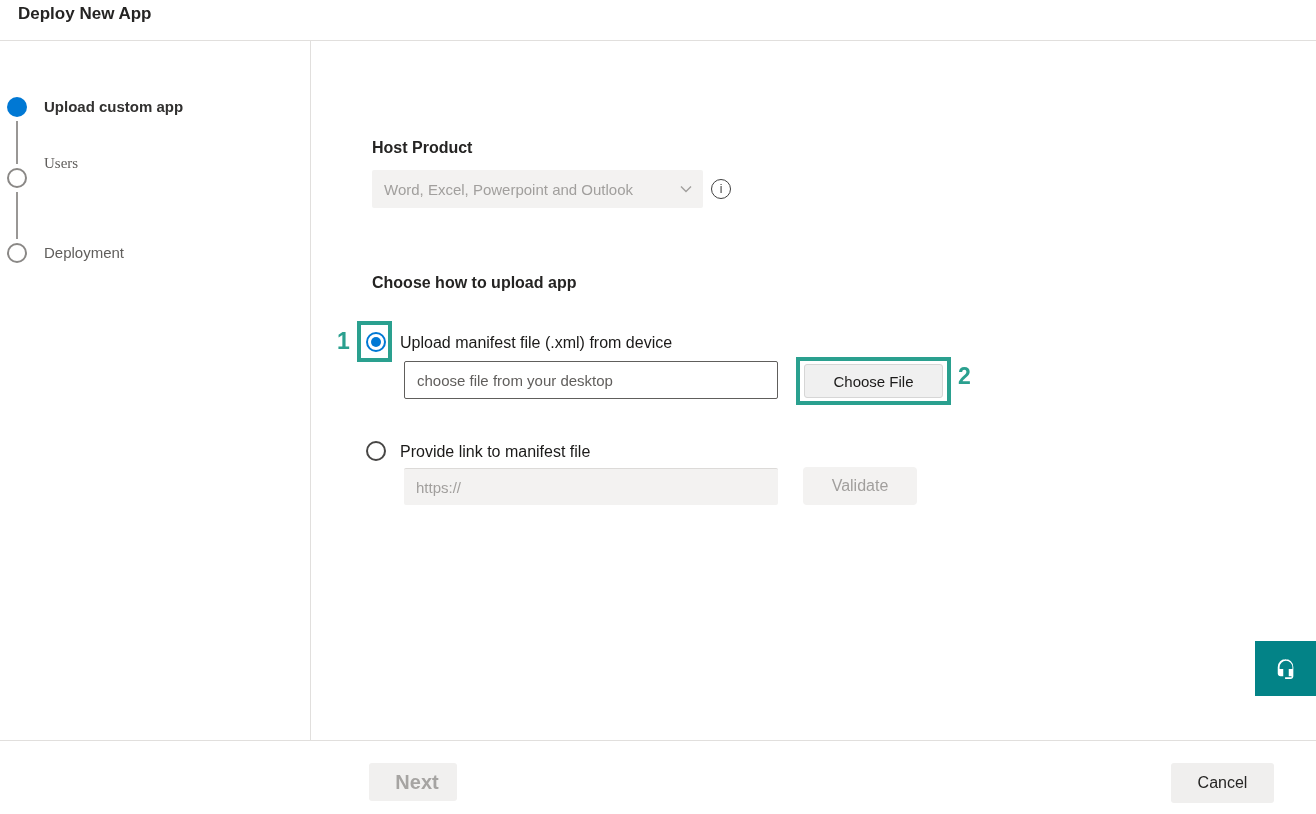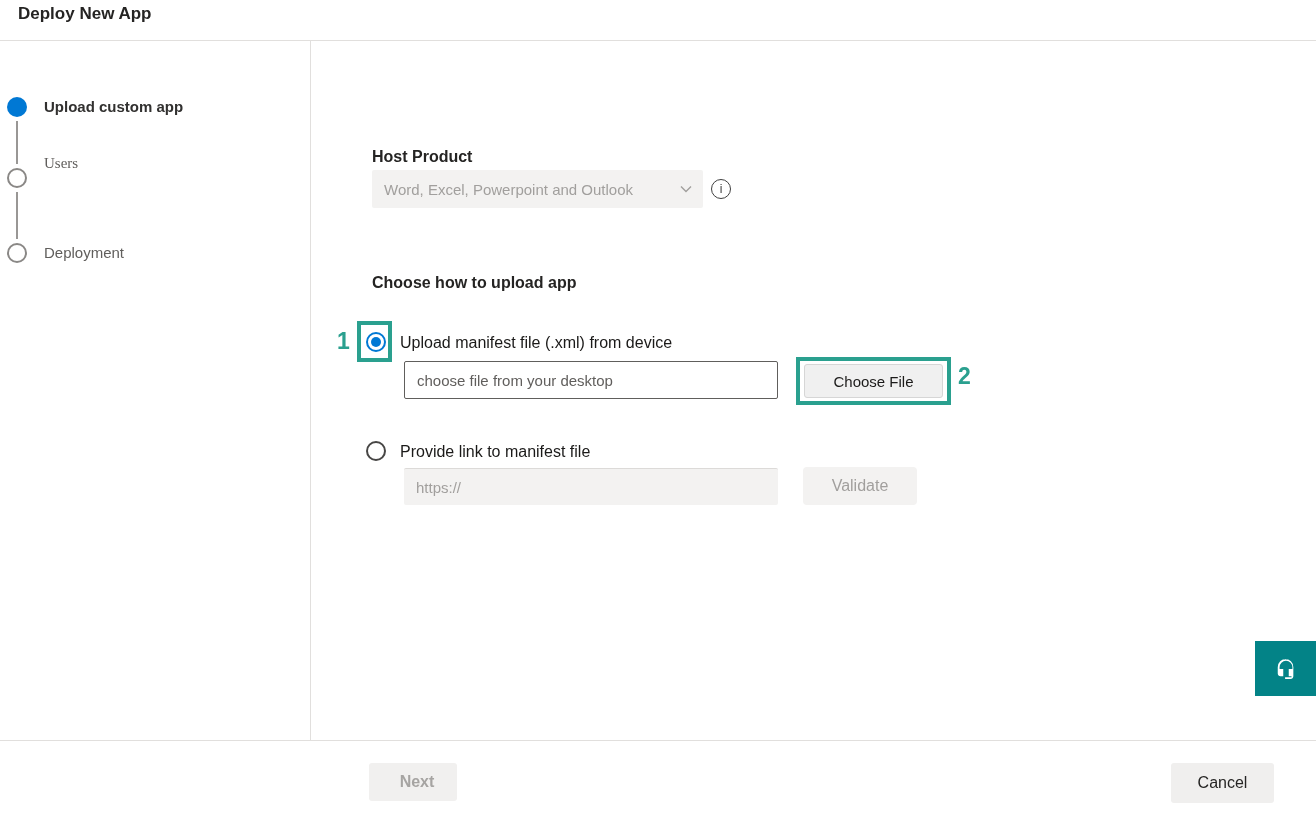--- a/index.html
+++ b/index.html
@@ -56,21 +56,21 @@
   .validate-btn { position:absolute; left:803px; top:467px; width:114px; height:38px; background:#f3f2f1;
                   border:none; border-radius:4px; font-size:16px; color:#a19f9d;
                   font-family:"Liberation Sans","DejaVu Sans",sans-serif; }
 
   
   .help-btn { position:absolute; left:1255px; top:641px; width:61px; height:55px; background:#038387;
               border:none; display:flex; align-items:center; justify-content:center; cursor:pointer; }
 
   
   .next-btn { position:absolute; left:369px; top:763px; width:88px; height:38px; background:#f1f0ef;
-              border:none; border-radius:3px; font-size:16px; font-weight:700; color:#a6a4a2;
+              border:none; border-radius:3px; font-size:20px; font-weight:700; color:#a6a4a2;
               font-family:"Liberation Sans","DejaVu Sans",sans-serif;padding-left:8px; }
   .cancel-btn { position:absolute; left:1171px; top:763px; width:103px; height:40px; background:#f0efee;
                 border:none; border-radius:3px; font-size:16px; color:#262524;
                 font-family:"Liberation Sans","DejaVu Sans",sans-serif; cursor:pointer; }
 </style>
 </head>
 <body>
 
 <div class="canvas">
 
@@ -84,21 +84,21 @@
     <div class="step-label active" style="top:97px;">Upload custom app</div>
     <div class="step-connector" style="top:121px; height:43px;"></div>
     <div class="step-circle pending" style="left:7px; top:168px;"></div>
     <div class="step-label" style="top:153px;font-family:Liberation Serif, serif;">Users</div>
     <div class="step-connector" style="top:192px; height:47px;"></div>
     <div class="step-circle pending" style="left:7px; top:243px;"></div>
     <div class="step-label" style="top:243px;">Deployment</div>
   </div>
 
 
-  <div class="field-label" style="top:139px;margin-top:9px;">Host Product</div>
+  <div class="field-label" style="top:139px;">Host Product</div>
   <div class="dropdown">
     <span>Word, Excel, Powerpoint and Outlook</span>
     <span style="display:flex;">
       <svg width="14" height="14" viewBox="0 0 14 14">
           <path d="M2 4.5l5 5 5-5" fill="none" stroke="#a19f9d" stroke-width="1.4"></path>
         </svg>
     </span>
   </div>
   <div class="info-icon">
     <span>i</span>

